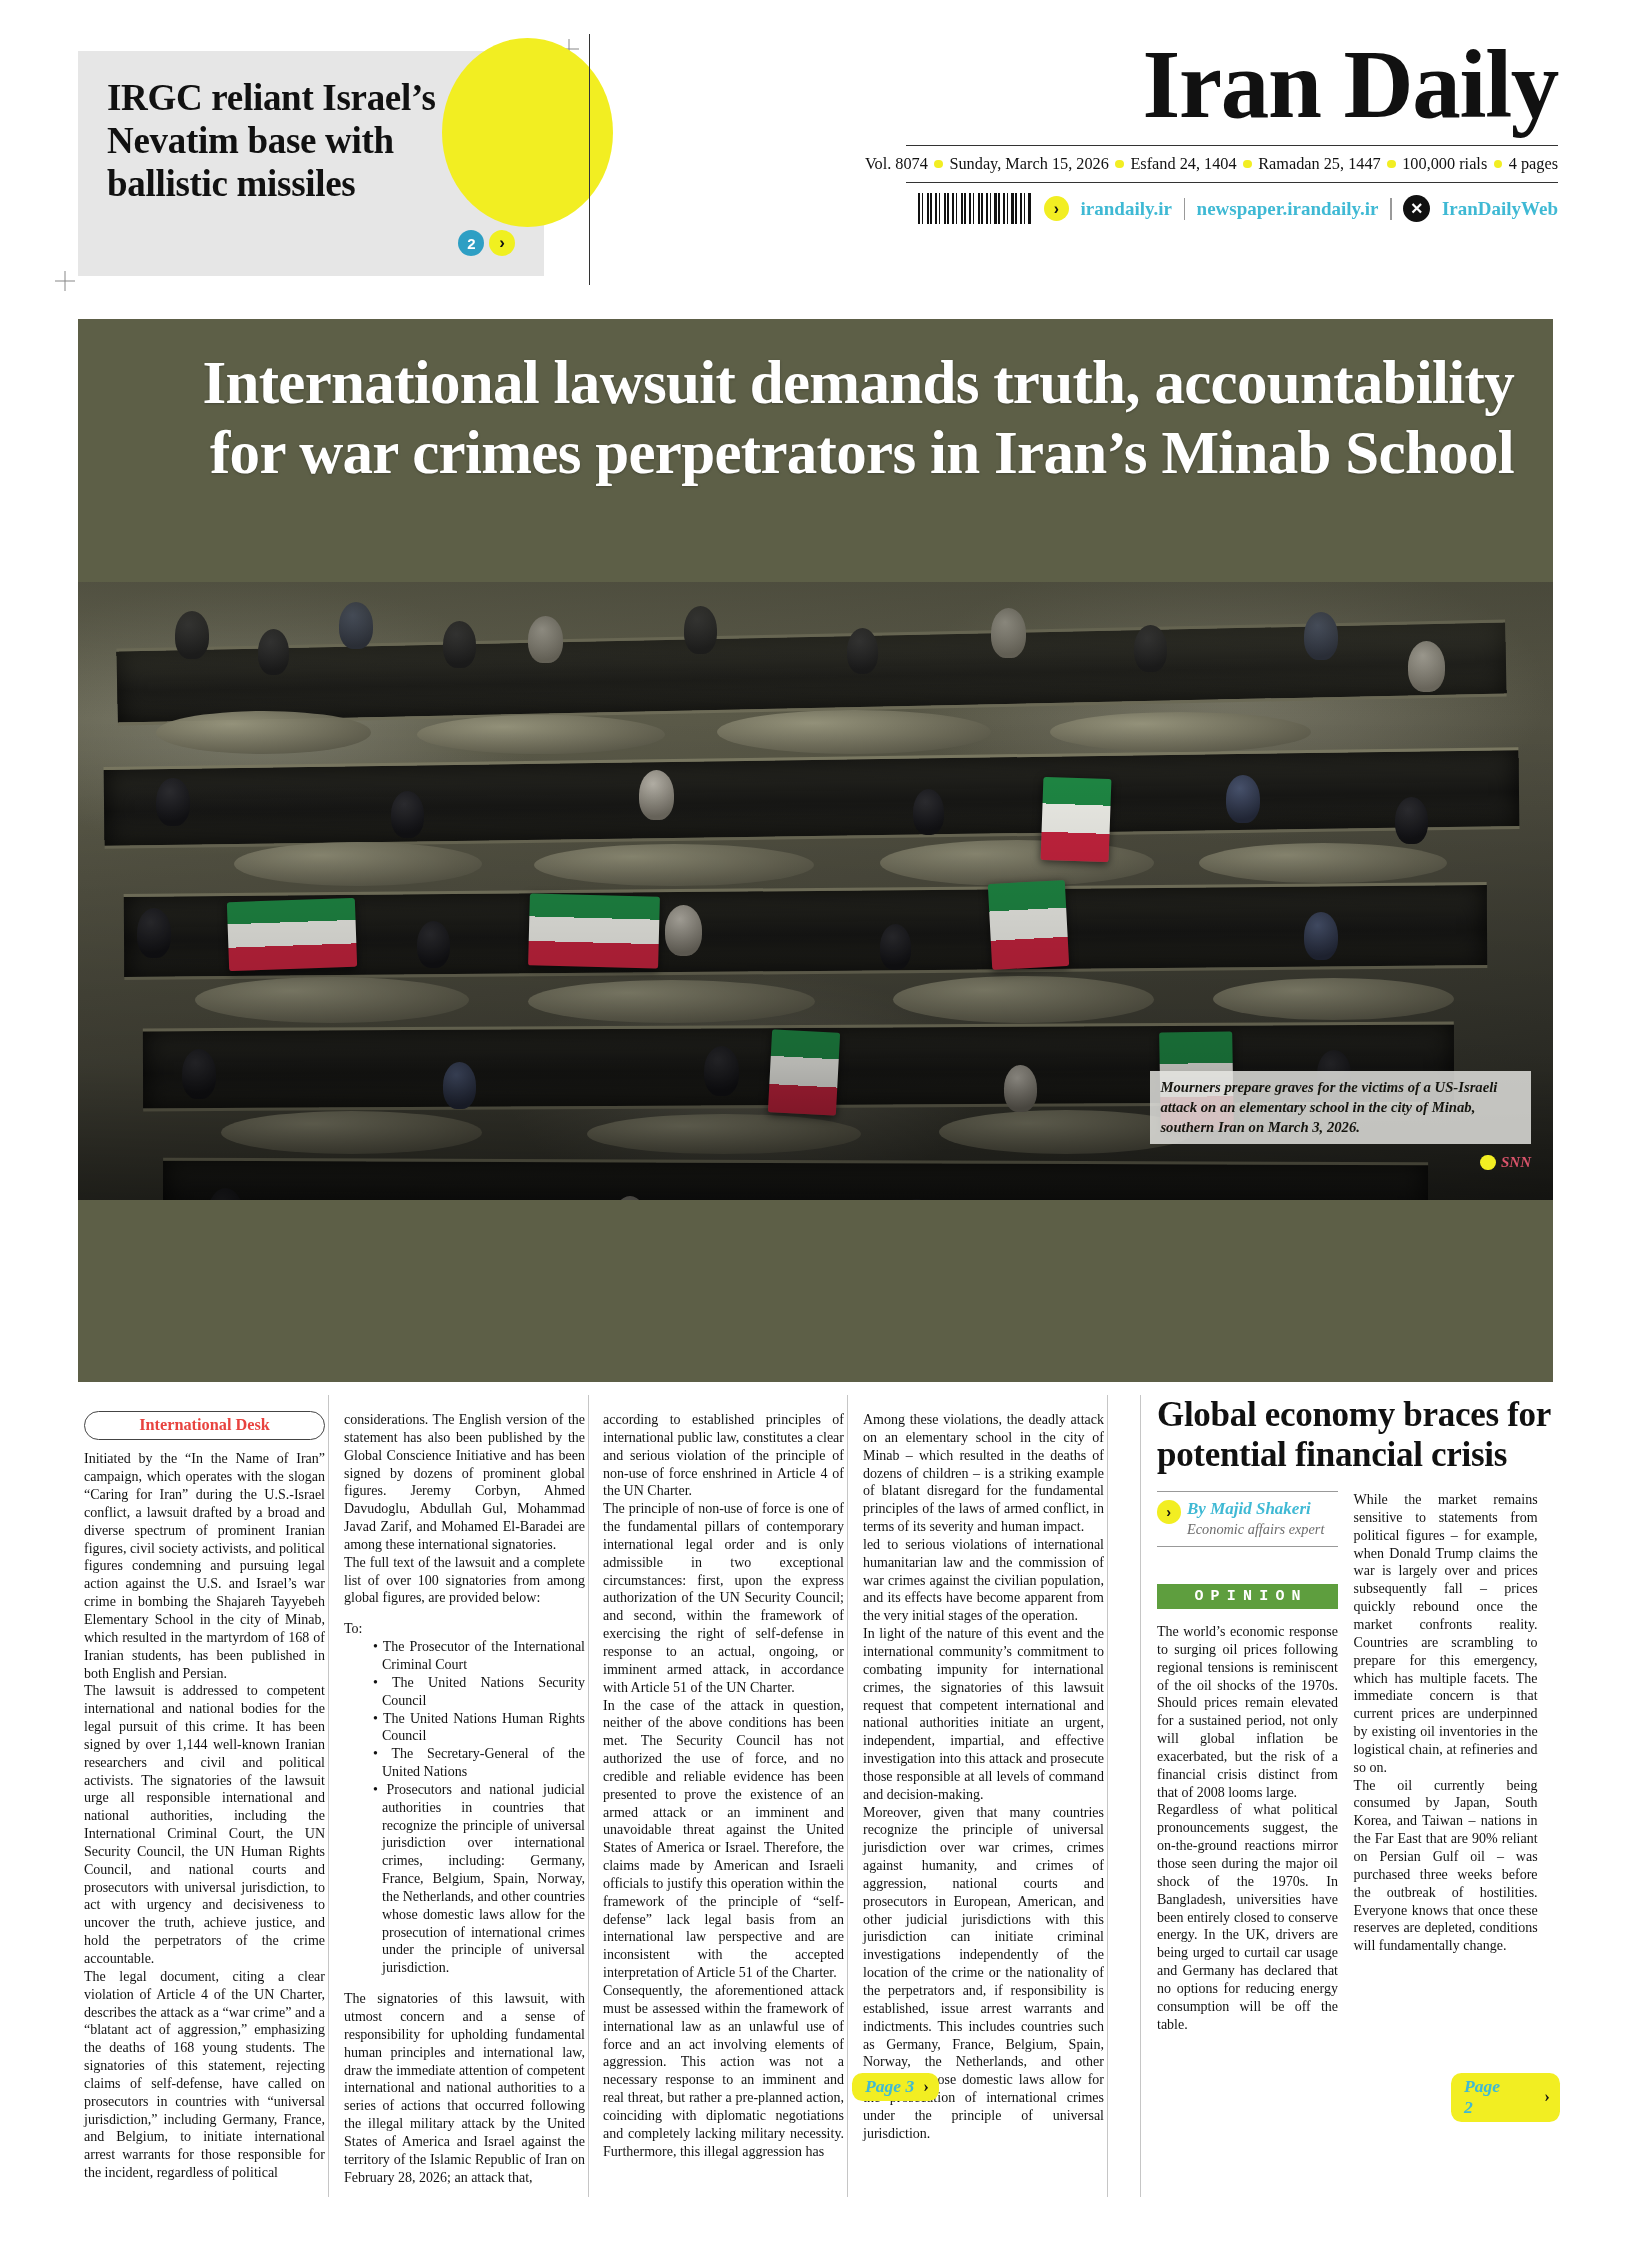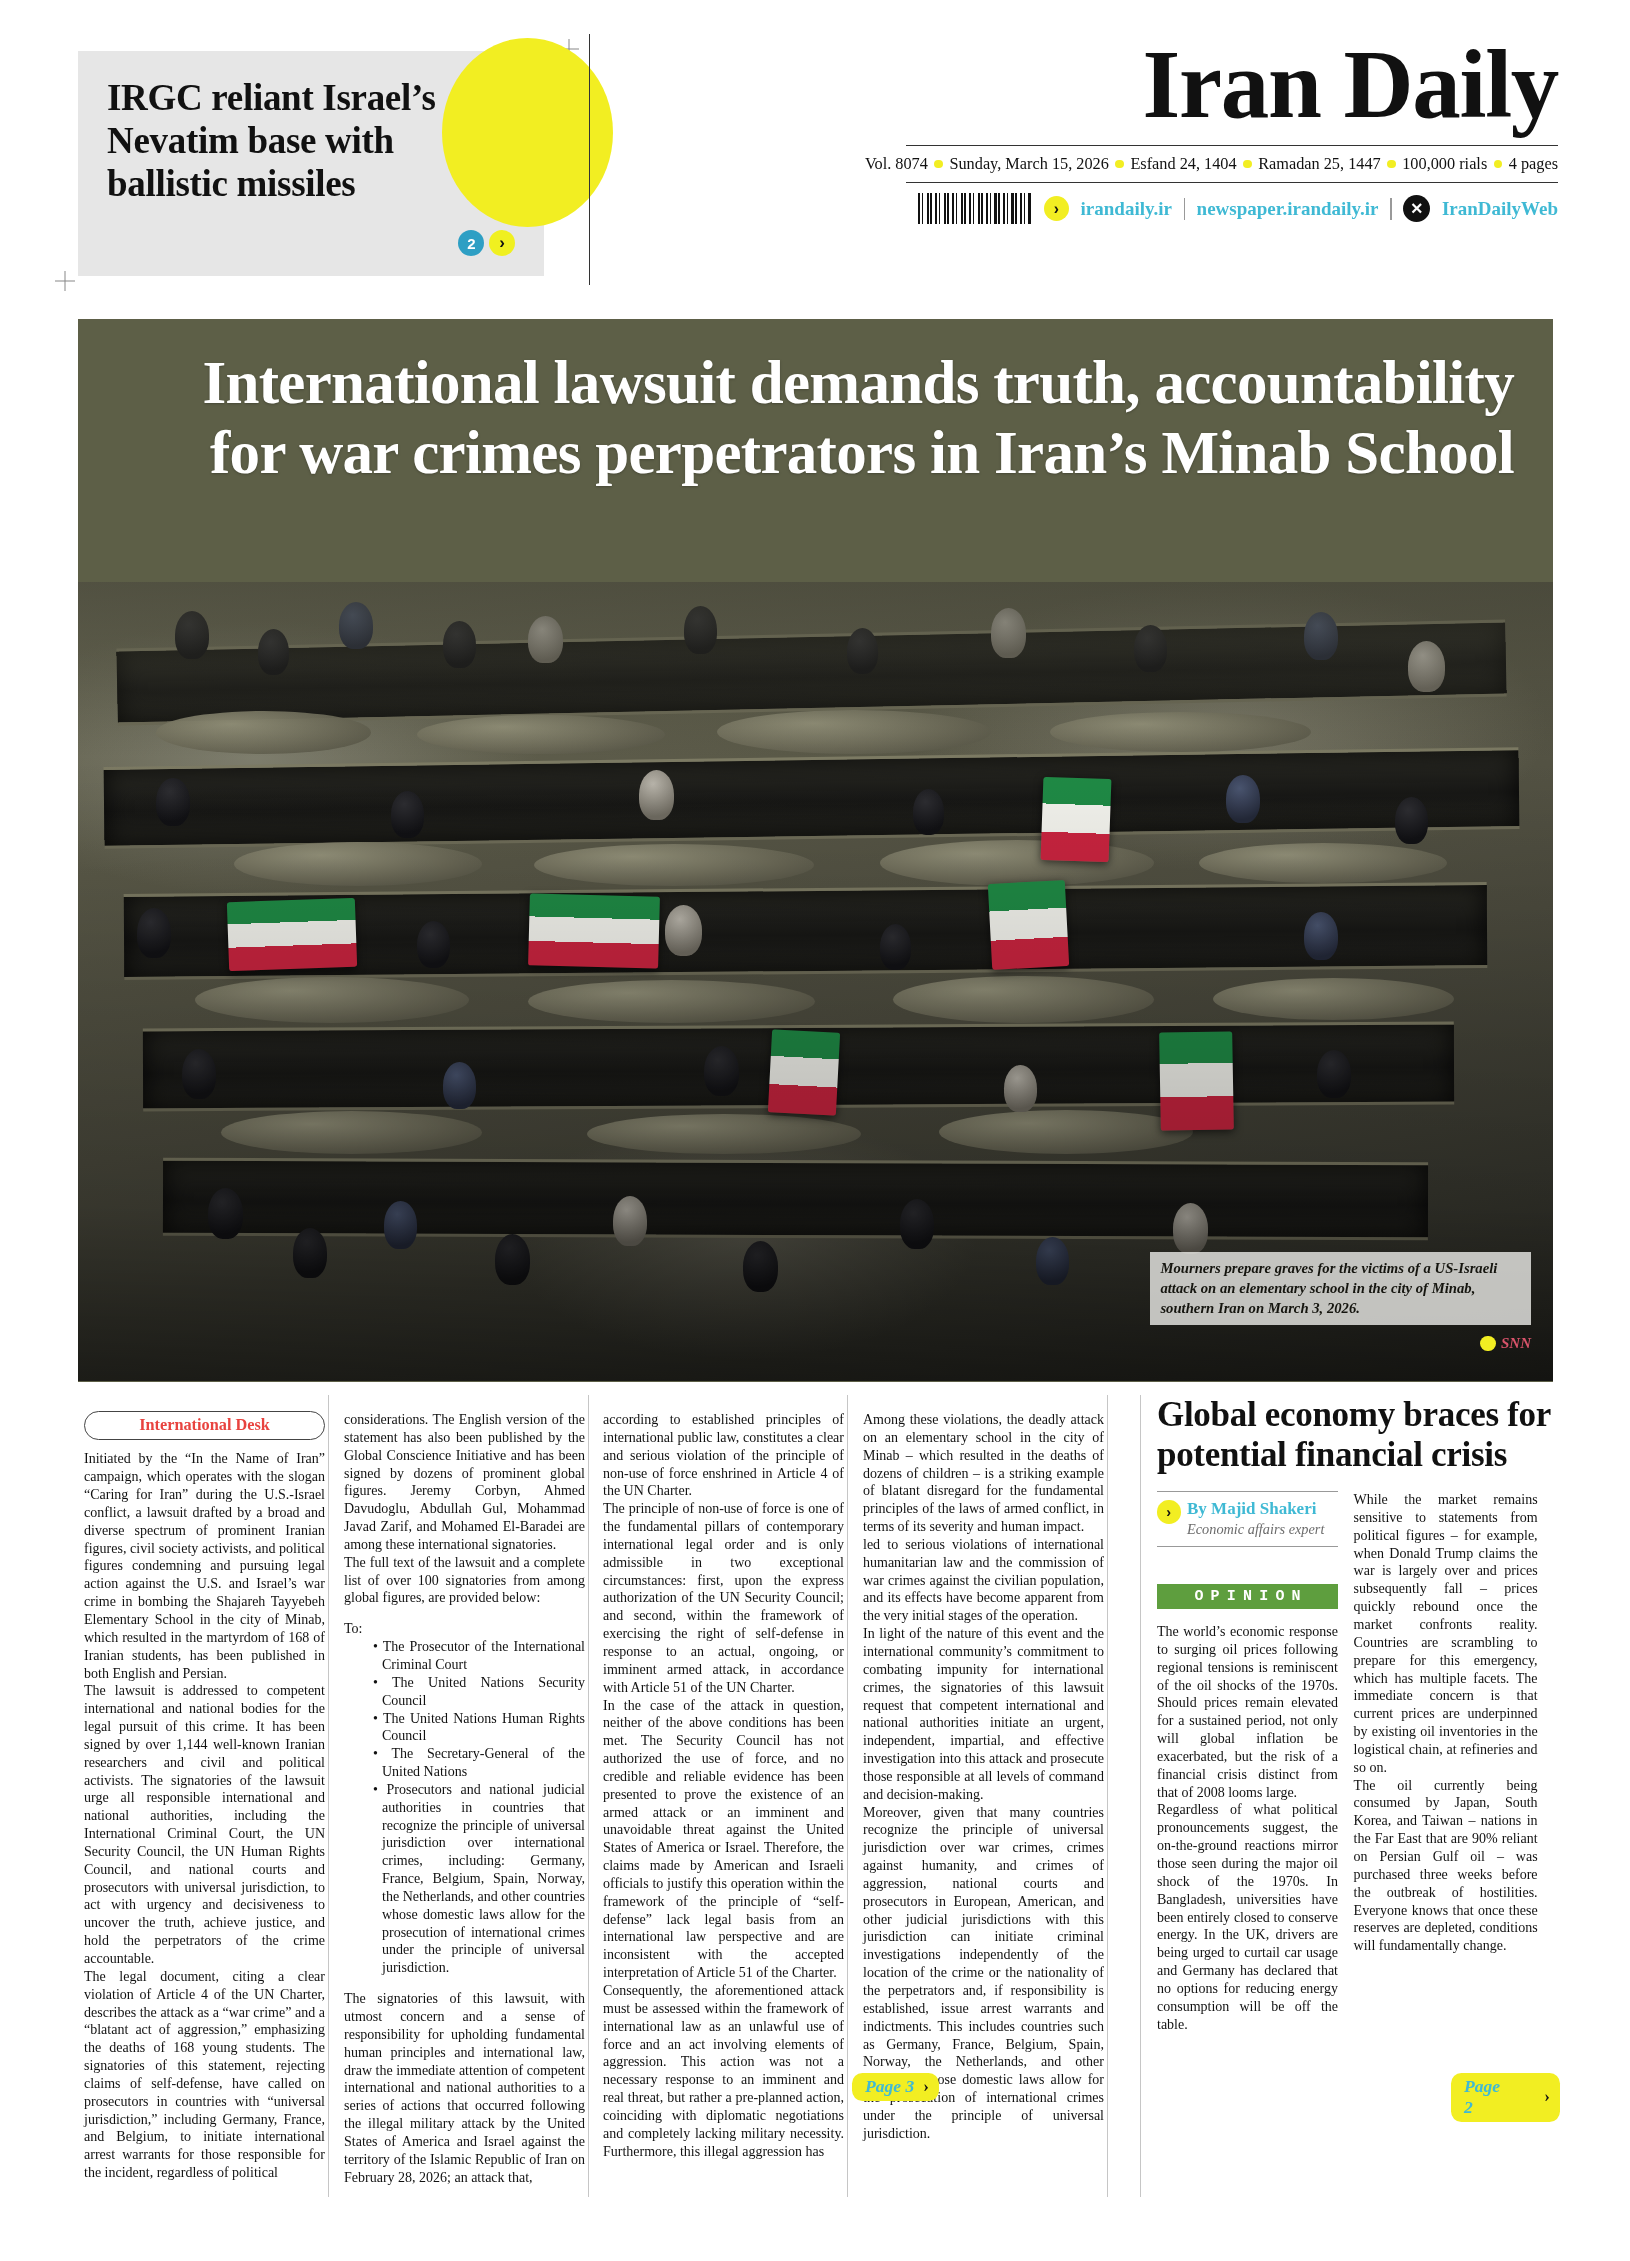--- a/index.html
+++ b/index.html
@@ -148,21 +148,21 @@
     font-family:"Liberation Serif", serif;
     font-weight:bold;
     font-size:61px;
     line-height:1.14;
     letter-spacing:-0.7px;
     text-shadow:0 1.3px 2.6px rgba(0,0,0,0.25);
     text-align:right;
   }
   
   .hero-photo {
-    position:absolute; left:0; top:263px; width:1475px; height:799px;
+    position:absolute; left:0; top:263px; width:1475px; height:618px;
     overflow:hidden;
     background:
       radial-gradient(ellipse 404px 196px at 12% 22%, rgba(150,150,135,.55), transparent 70%),
       radial-gradient(ellipse 456px 209px at 78% 18%, rgba(160,158,140,.45), transparent 70%),
       radial-gradient(ellipse 326px 170px at 45% 82%, rgba(120,118,104,.5), transparent 72%),
       linear-gradient(170deg, #6b6a56 0%, #5a5948 28%, #4c4b3e 55%, #3a3a31 80%, #2b2b25 100%);
   }
   
   .trench {
     position:absolute; background:linear-gradient(180deg,#2a2a24 0%, #171715 55%, #23231e 100%);
@@ -268,21 +268,21 @@
   .byline-rule { height:1.3px; background:#999; margin-bottom:7.8px; }
   .byline-row { display:flex; align-items:flex-start; gap:6.5px; }
   .byline-chev {
     width:23.5px; height:23.5px; border-radius:50%; background:#f2ee22;
     display:flex; align-items:center; justify-content:center;
     font-size:14.3px; font-weight:bold; color:#111; flex:0 0 auto;
     font-family:"Liberation Sans", sans-serif;
   }
   .byline-name {
     font-family:"Liberation Serif", serif; font-weight:bold;
-    font-size:17px; color:#3fb9d4; line-height:1.1;
+    font-size:17px; color:#3fb9d4; line-height:1.1;font-style:italic;
   }
   .byline-role {
     font-family:"Liberation Serif", serif; font-style:italic;
     font-size:14.3px; color:#6b6b6b; margin-top:2px;
   }
   .byline-rule2 { height:1.3px; background:#999; margin:7.8px 0 9px 0; }
   .opinion-tag {
     background:#5e9e3e; color:#fff;
     font-family:Liberation Mono, monospace;
     font-weight:bold; font-size:15px;

